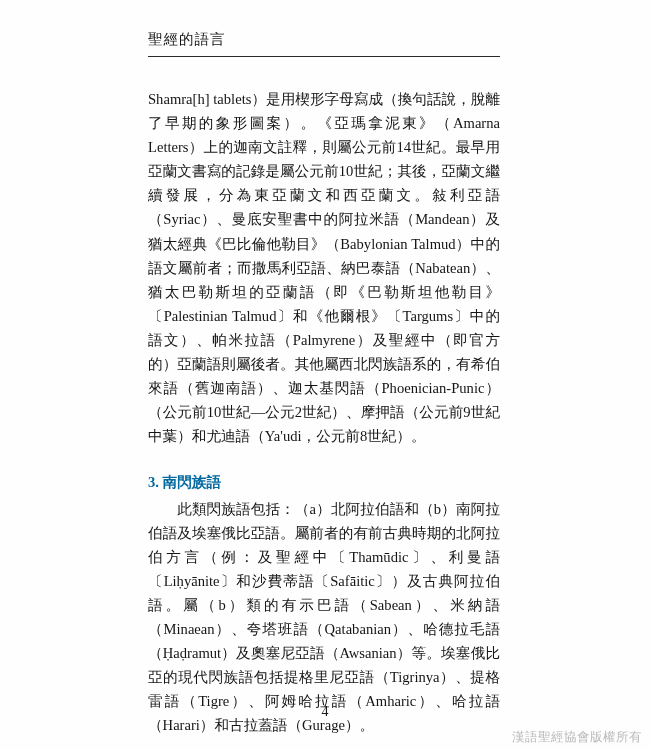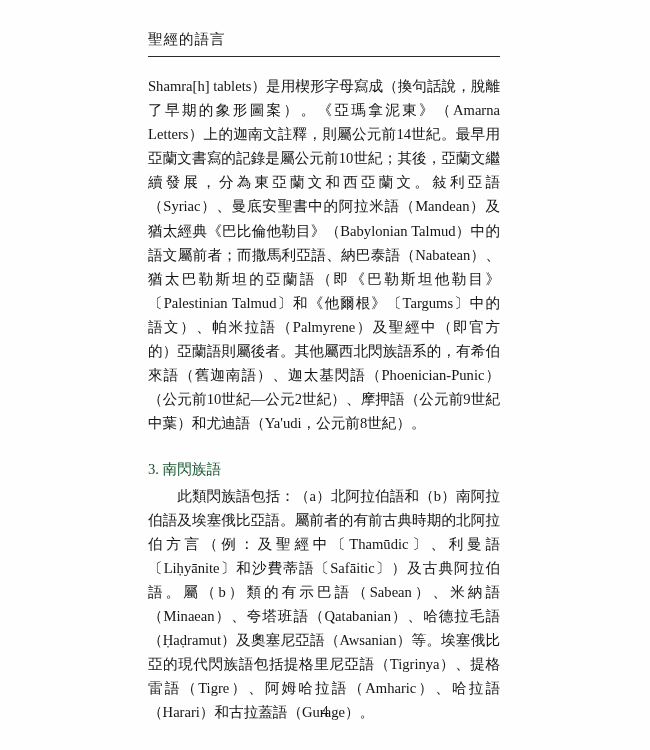--- a/index.html
+++ b/index.html
@@ -35,38 +35,38 @@
     position: absolute;
     left: 148px;
     top: 56px;
     width: 352px;
     height: 1px;
     background: #2a2a2a;
   }
   .content {
     position: absolute;
     left: 148px;
-    top: 74px;
+    top: 87px;
     width: 352px;
   }
   p.body-par {
     margin: 0 0 0 0;
     font-size: 14.6px;
     line-height: 24.1px;
     text-align: justify;
     text-justify: inter-ideograph;
     color: #141414;
     letter-spacing: 0px;
   }
   .section-head {
     margin: 22px 0 2px 0;
     font-size: 14.6px;
     line-height: 24.1px;
-    font-weight: normal;
-    color: #14532d;
+    font-weight: bold;
+    color: #0369a1;
   }
   p.indent {
     text-indent: 2em;
   }
   .page-number {
     position: absolute;
     left: 0;
     top: 704px;
     width: 650px;
     text-align: center;
@@ -97,14 +97,15 @@
     <div class="section-head">
       <span>3.</span>
       <span>南閃族語</span>
     </div>
 
     <p class="body-par indent">此類閃族語包括：（a）北阿拉伯語和（b）南阿拉伯語及埃塞俄比亞語。屬前者的有前古典時期的北阿拉伯方言（例：及聖經中〔Thamūdic〕、利曼語〔Liḥyānite〕和沙費蒂語〔Safāitic〕）及古典阿拉伯語。屬（b）類的有示巴語（Sabean）、米納語（Minaean）、夸塔班語（Qatabanian）、哈德拉毛語（Ḥaḍramut）及奧塞尼亞語（Awsanian）等。埃塞俄比亞的現代閃族語包括提格里尼亞語（Tigrinya）、提格雷語（Tigre）、阿姆哈拉語（Amharic）、哈拉語（Harari）和古拉蓋語（Gurage）。</p>
 
   </div>
 
   <div class="page-number">4</div>
+  <div class="footer-note">漢語聖經協會版權所有</div>
 
 </div>
 
 </body></html>

